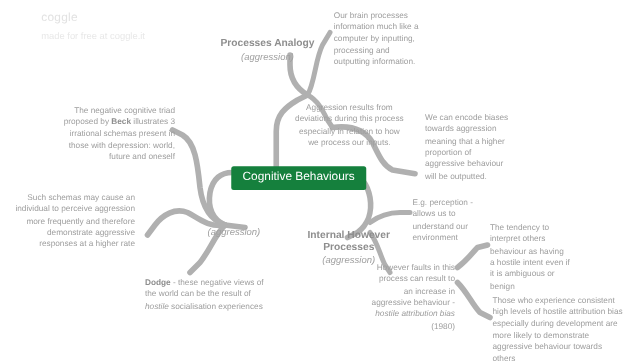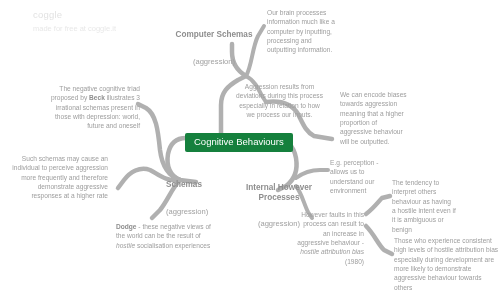--- a/index.html
+++ b/index.html
@@ -63,23 +63,24 @@
     position: absolute;
     color: #8e8e8e;
     line-height: 1.18;
   }
   .node-title .nt-main {
     font-weight: bold;
     font-size: 8.2px;
     display: block;
   }
   .node-title .nt-sub {
+    font-style: italic;
     font-size: 7.6px;
     display: block;
-    margin-top: 18px;
+    margin-top: 2px;
     color: #a0a0a0;
   }
   .ta-center { text-align: center; }
   .ta-right  { text-align: right; }
   .ta-left   { text-align: left; }
   
   .leaf {
     position: absolute;
     font-size: 6.6px;
     line-height: 1.42;
@@ -127,32 +128,31 @@
 
       <path stroke-width="4.5" d="M366,214 C374,208 378,202 382,198 L390,196"></path>
 
       <path stroke-width="4.5" d="M366,226 C374,234 378,244 384,250 L392,254"></path>
     </g>
   </svg>
 
   <div class="root-node">Cognitive Behaviours</div>
 
   <div class="node-title ta-center" style="left:173px; top:30px; width:82px;">
-    <span class="nt-main">Computer Schemas</span>
+    <span class="nt-main">Processes Analogy</span>
     <span class="nt-sub">(aggression)</span>
   </div>
 
   <div class="leaf ta-left" style="left:267px; top:8px; width:73px;">Our brain processes information much like a computer by inputting, processing and outputting information.</div>
 
   <div class="leaf ta-center" style="left:235px; top:82px; width:89px;">Aggression results from deviations during this process especially in relation to how we process our inputs.</div>
 
   <div class="leaf ta-left" style="left:340px; top:90px; width:70px;">We can encode biases towards aggression meaning that a higher proportion of aggressive behaviour will be outputted.</div>
 
   <div class="node-title ta-left" style="left:166px; top:180px; width:76px;">
-    <span class="nt-main">Schemas</span>
     <span class="nt-sub">(aggression)</span>
   </div>
 
   <div class="leaf ta-right" style="left:44px; top:84px; width:96px;"><span>The negative cognitive triad proposed by </span><b>Beck</b><span> illustrates 3 irrational schemas present in those with depression: world, future and oneself</span></div>
 
   <div class="leaf ta-right" style="left:8px; top:154px; width:100px;">Such schemas may cause an individual to perceive aggression more frequently and therefore demonstrate aggressive responses at a higher rate</div>
 
   <div class="leaf ta-left" style="left:116px; top:222px; width:96px;"><b>Dodge</b><span> - these negative views of the world can be the result of </span><i>hostile</i><span> socialisation experiences</span></div>
 
   <div class="node-title ta-center" style="left:238px; top:183px; width:82px;">

